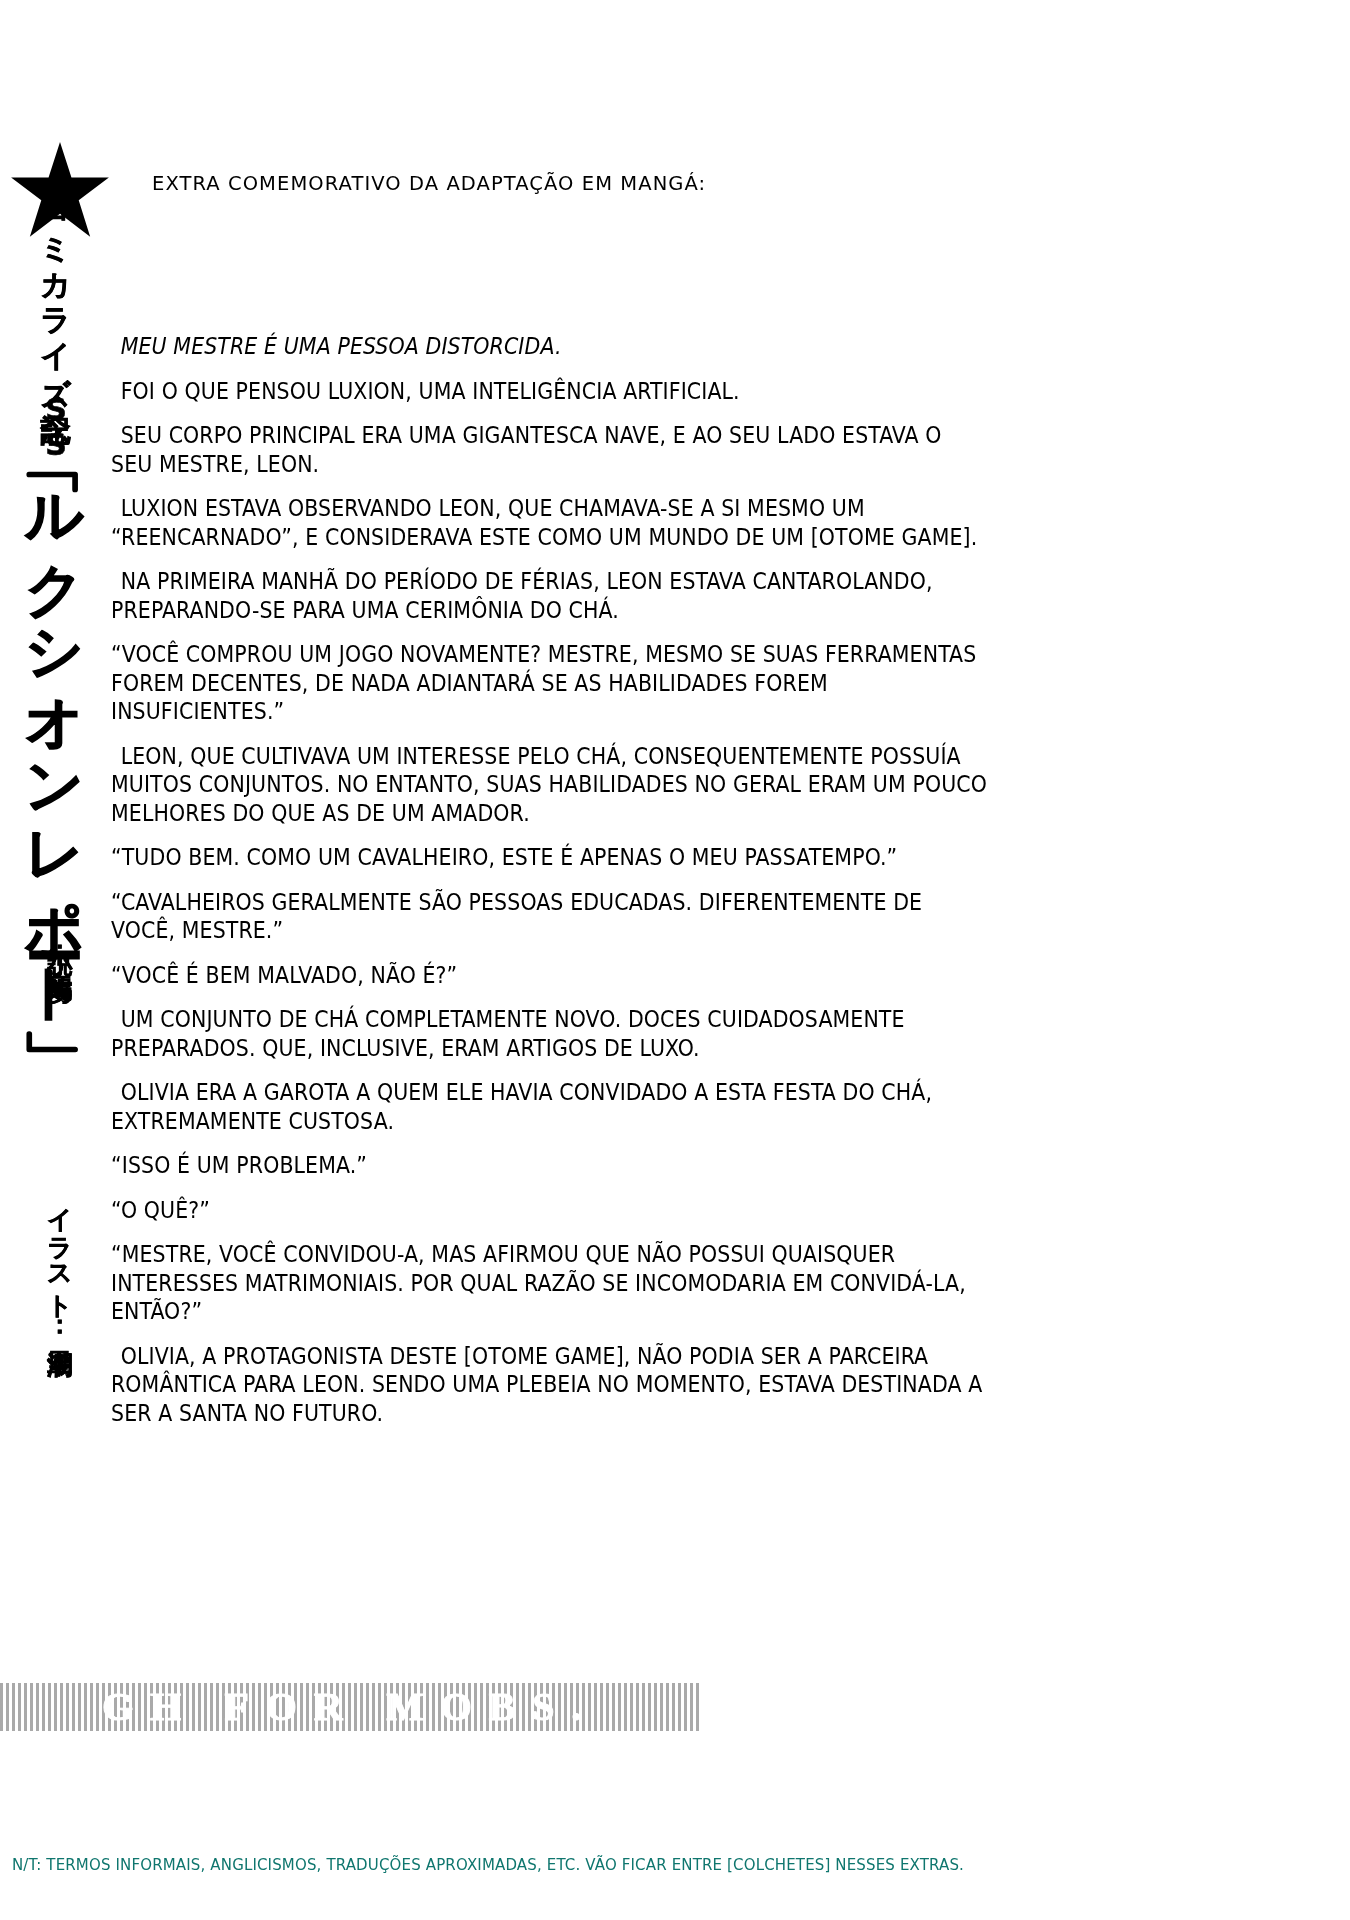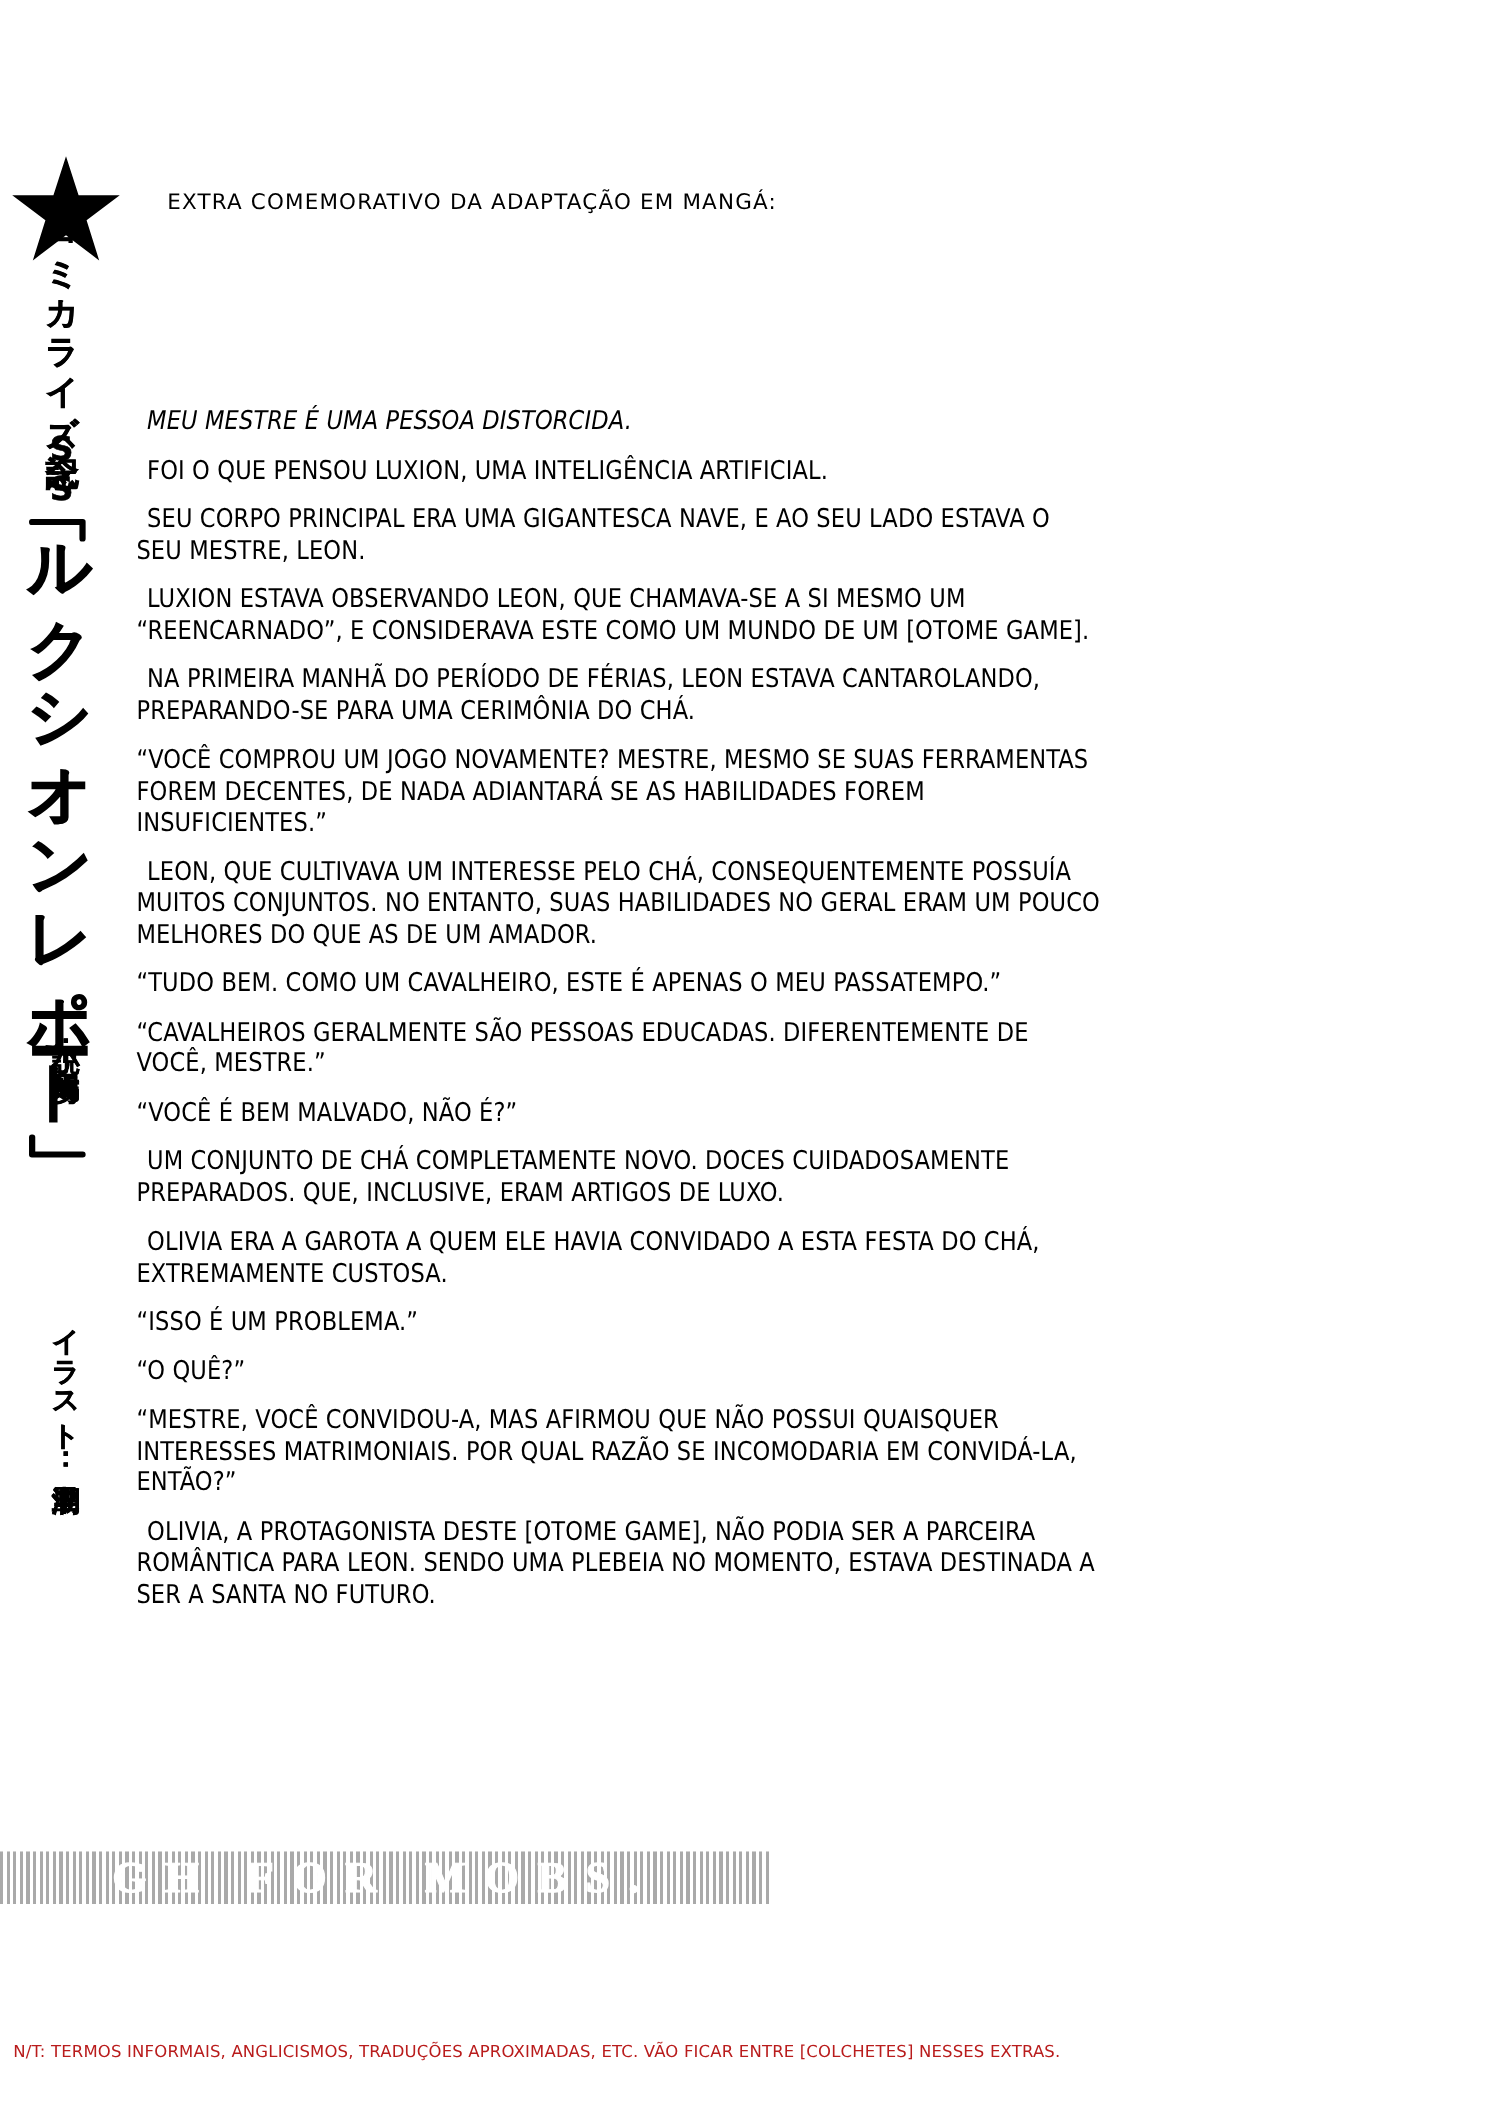--- a/index.html
+++ b/index.html
@@ -109,24 +109,23 @@
     font-size: 25px;
     letter-spacing: 0.015em;
     font-weight: 400;
     line-height: 1.28;
     margin: 0;
   }
 
   
   #story-body {
     position: absolute;
-    left: 124px;
+    left: 111px;
     top: 332px;
     width: 905px;
-    margin-top: 36px;
   }
   .para {
     font-family: "DejaVu Sans Condensed", "DejaVu Sans", "Liberation Sans", sans-serif;
     font-size: 23.5px;
     line-height: 28.5px;
     letter-spacing: 0.005em;
     margin: 0 0 16px 0;
     text-indent: 10px;
     font-stretch: condensed;
     transform: scaleX(0.97);
@@ -178,21 +177,21 @@
   
   #footer-note {
     position: absolute;
     left: 12px;
     top: 1856px;
     width: 1200px;
     font-family: "DejaVu Sans", "Liberation Sans", sans-serif;
     font-size: 15px;
     letter-spacing: 0.01em;
     line-height: 1.3;
-    color: #b91c1c;
+    color: #0f766e;
   }
 </style>
 </head>
 <body>
 
 <div id="left-column">
 
   <div class="star-mark">
     <svg viewBox="0 0 100 100" width="104" height="104" aria-hidden="true">
       <polygon points="50,2 61,36 97,36 68,58 79,93 50,71 21,93 32,58 3,36 39,36" fill="#000000"></polygon>

